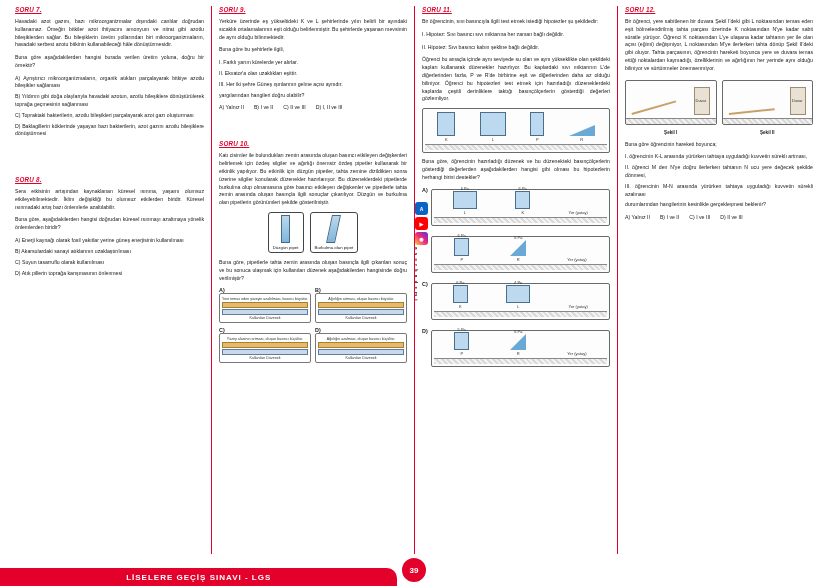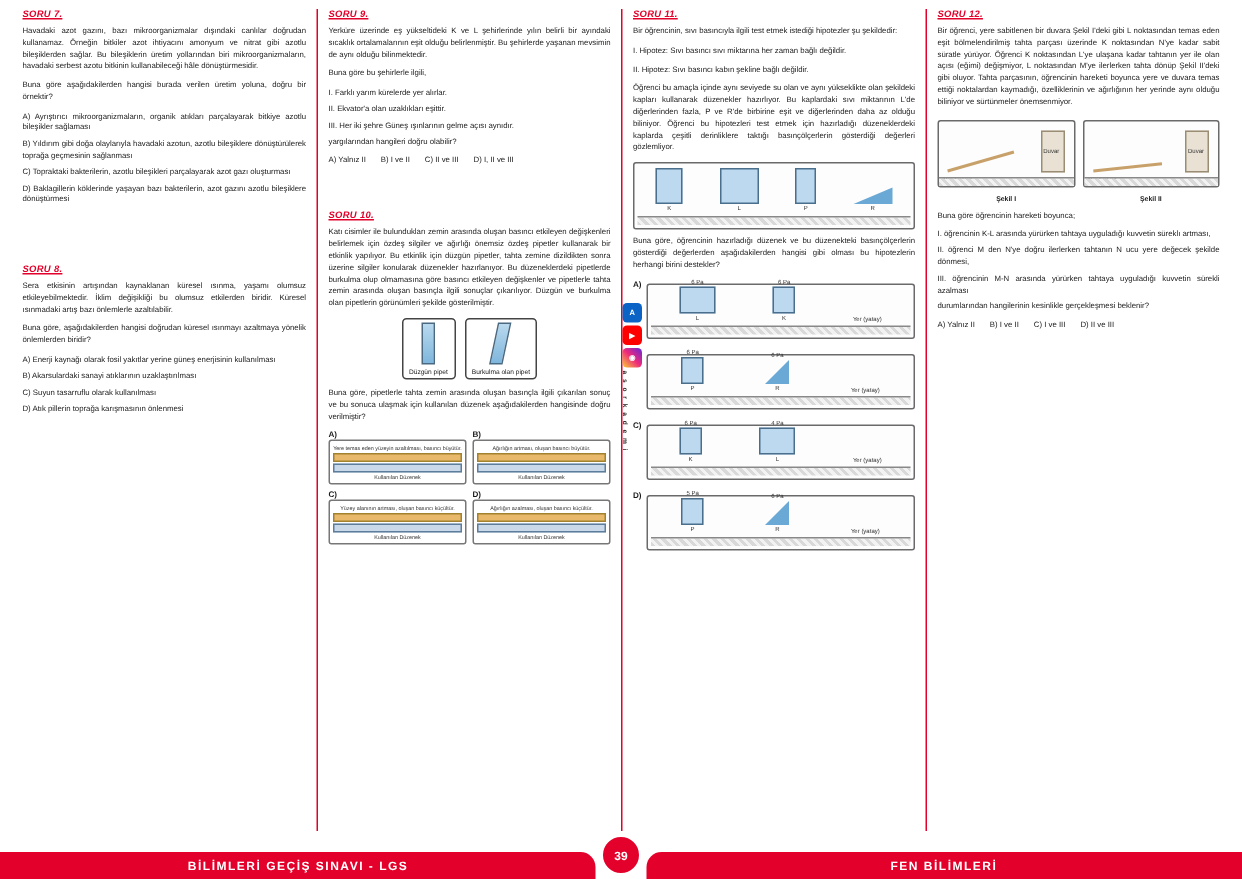--- a/index.html
+++ b/index.html
@@ -382,17 +382,16 @@
         <span>A) Yalnız II</span>
         <span>B) I ve II</span>
         <span>C) I ve III</span>
         <span>D) II ve III</span>
       </div>
     </div>
 
   </div>
 
   <div class="footer">
-    <div class="footer-left">BİLİMLERİ GEÇİŞ SINAVI - LGS</div>
-    <div class="footer-right">FEN BİLİMLERİ</div>
+    <div class="footer-left">LİSELERE GEÇİŞ SINAVI - LGS</div>
     <div class="page-num">39</div>
   </div>
 </div>
 
 </body></html>

